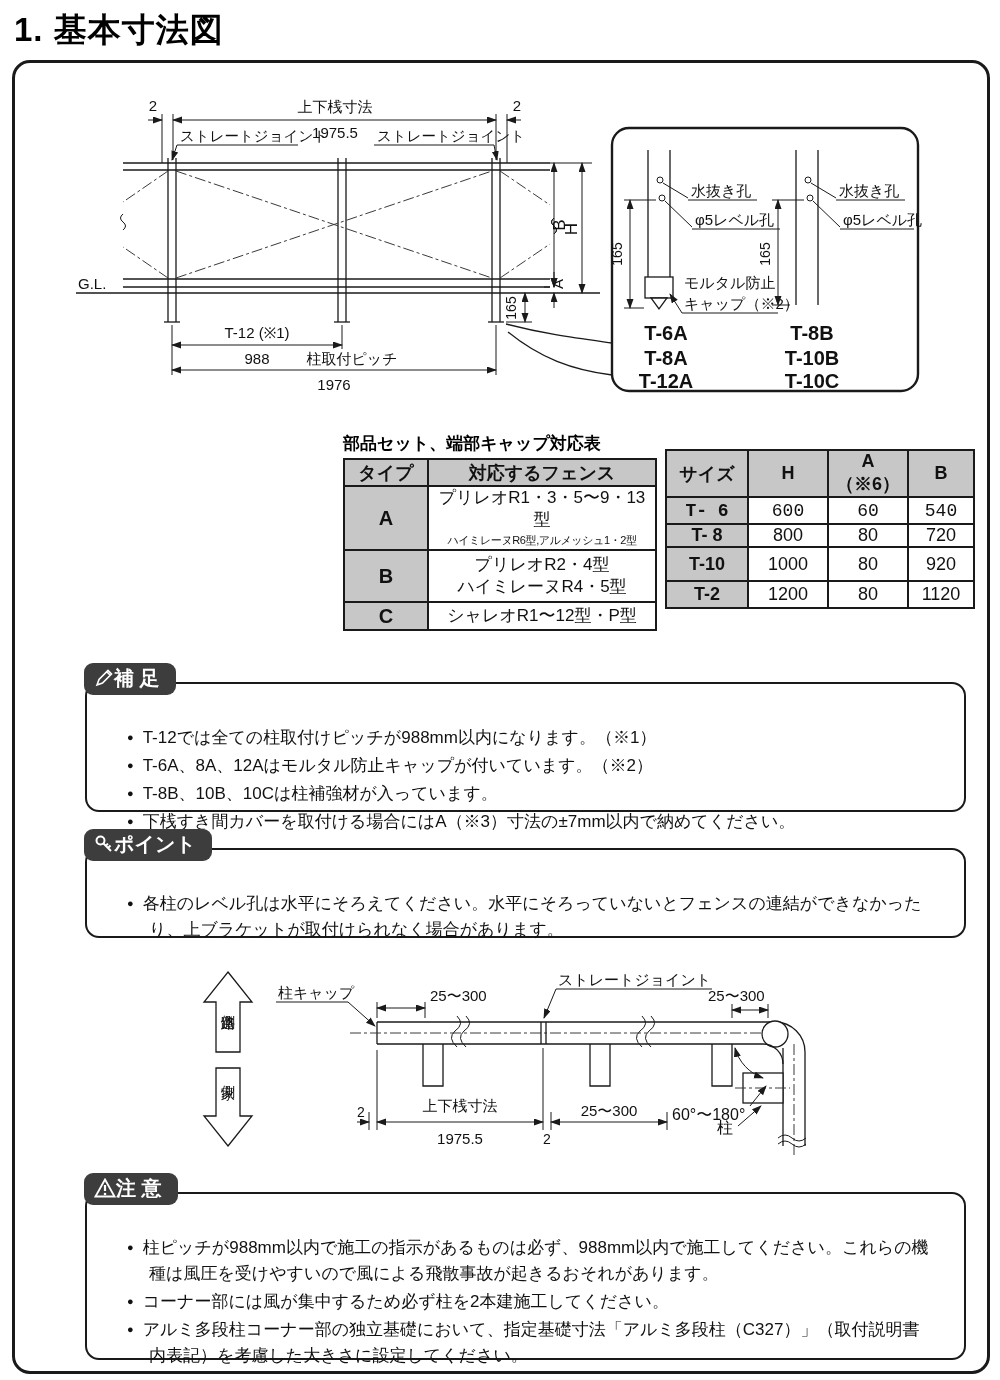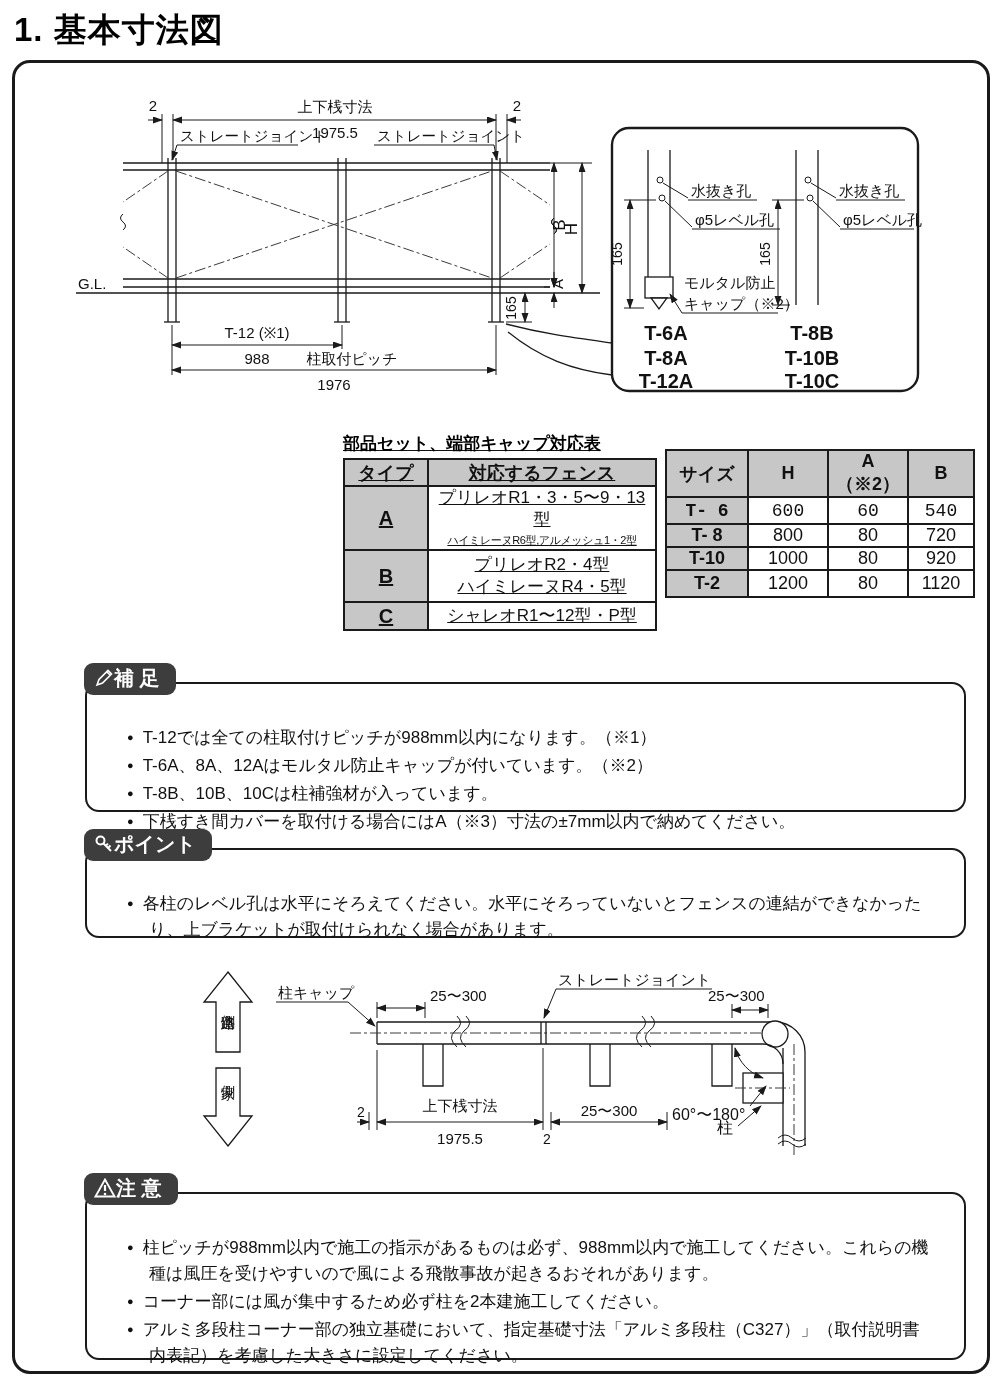--- a/index.html
+++ b/index.html
@@ -180,21 +180,21 @@
       <line class="dim" x1="784" y1="128" x2="752" y2="128"></line>
       <line class="dim" x1="770" y1="233" x2="752" y2="233"></line>
       <line class="dim" x1="758" y1="128" x2="758" y2="233" marker-start="url(#a1)" marker-end="url(#a1)"></line>
       <text font-size="14" text-anchor="middle" transform="rotate(-90 750 182)" x="750" y="182">165</text>
       <text x="792" y="268" font-size="20" font-weight="bold" text-anchor="middle">T-8B</text>
       <text x="792" y="293" font-size="20" font-weight="bold" text-anchor="middle">T-10B</text>
       <text x="792" y="316" font-size="20" font-weight="bold" text-anchor="middle">T-10C</text>
     </g>
   </svg>
 
-  <div class="tblwrap" style="left:343px;top:432px;text-decoration:underline;">
+  <div class="tblwrap" style="left:343px;top:432px;">
     <div class="tbl-title">部品セット、端部キャップ対応表</div>
     <table class="t fence-t">
       <tbody>
           <tr style="height:27px;">
         <th class="gray" style="width:78px;">タイプ</th>
         <th class="gray" style="width:222px;">対応するフェンス</th>
       </tr>
       <tr style="height:52px;">
         <td class="gray typ">A</td>
         <td>
@@ -218,36 +218,36 @@
     </tbody>
       </table>
   </div>
 
   <div class="tblwrap" style="left:665px;top:449px;">
     <table class="t size-t">
       <tbody>
           <tr style="height:27px;">
         <th class="gray" style="width:76px;">サイズ</th>
         <th class="gray" style="width:74px;">H</th>
-        <th class="gray" style="width:74px;">A（※2）</th>
+        <th class="gray" style="width:74px;">A（※6）</th>
         <th class="gray" style="width:60px;">B</th>
       </tr>
       <tr style="height:27px;font-family:Liberation Mono, monospace;">
         <td class="gray sz">T- 6</td>
         <td>600</td>
         <td>60</td>
         <td>540</td>
       </tr>
       <tr style="height:18px;">
         <td class="gray sz">T- 8</td>
         <td>800</td>
         <td>80</td>
         <td>720</td>
       </tr>
-      <tr style="height:23px;">
+      <tr style="height:34px;">
         <td class="gray sz">T-10</td>
         <td>1000</td>
         <td>80</td>
         <td>920</td>
       </tr>
       <tr style="height:27px;">
         <td class="gray sz">T-2</td>
         <td>1200</td>
         <td>80</td>
         <td>1120</td>

